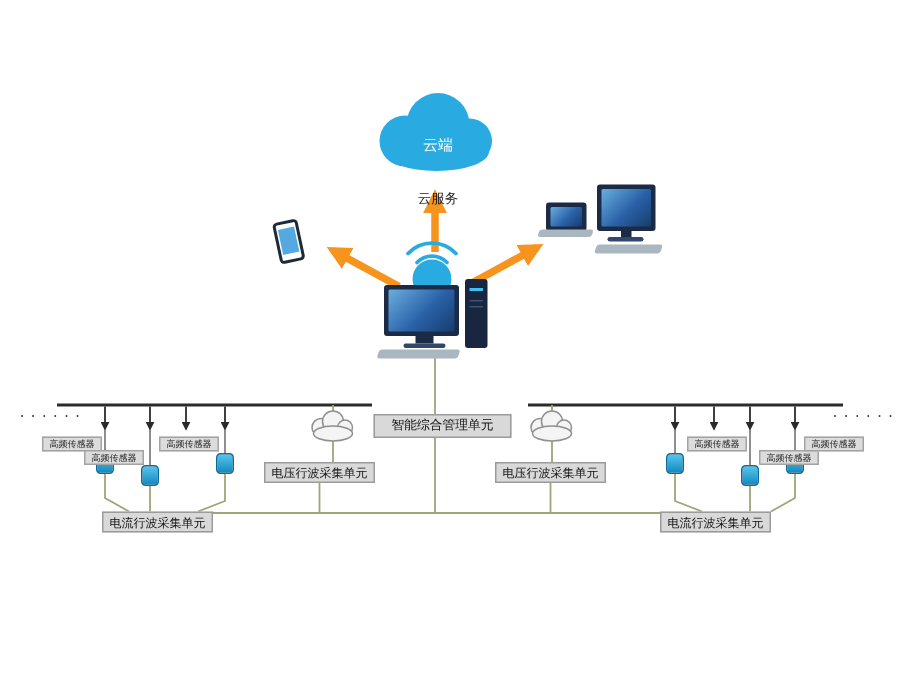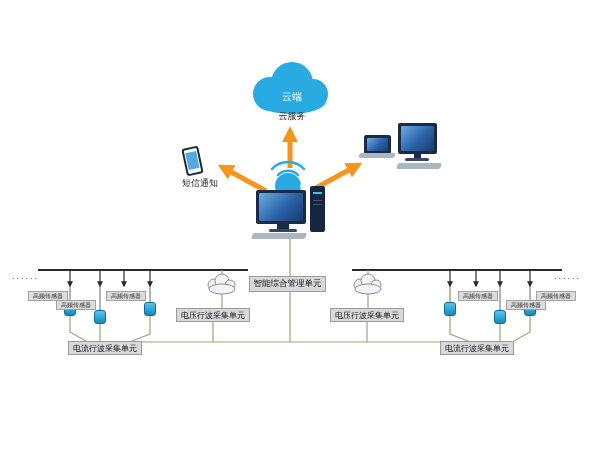--- a/index.html
+++ b/index.html
@@ -1,18 +1,18 @@
 <!DOCTYPE html>
 <html><head>
 <meta charset="utf-8">
 <style>
   html,body{margin:0;padding:0;background:#fff;}
   .canvas{
     position:relative;width:600px;height:454px;background:#ffffff;
-    font-family:Liberation Sans, sans-serif;
+    font-family:Liberation Mono, monospace;
     outline:1px solid #d6d6d6;overflow:hidden;color:#111;
   }
   .layer{position:absolute;left:0;top:0;}
   .abs{position:absolute;}
   .cap{font-size:9px;color:#222;text-align:center;line-height:12px;}
   .box{
     position:absolute;background:#d9d9d9;border:1px solid #9b9b9b;
     display:flex;align-items:center;justify-content:center;
     font-size:8px;color:#111;white-space:nowrap;box-sizing:border-box;
   }
@@ -136,28 +136,27 @@
     </g>
     <g fill="#f4f4f4" stroke="#8f8f8f" stroke-width="1">
       <circle cx="360" cy="285" r="6"></circle>
       <circle cx="368" cy="281" r="7"></circle>
       <circle cx="376" cy="285" r="5"></circle>
       <ellipse cx="368" cy="289" rx="13" ry="5"></ellipse>
     </g>
   </svg>
 
   <div class="cloudtxt abs" style="left:262px;top:90px;width:60px;">云端</div>
-  <div class="cap abs" style="left:260px;top:110px;width:64px;">云服务</div>
+  <div class="cap abs" style="left:260px;top:127px;width:64px;">云服务</div>
 
   <div class="label4g" style="left:276px;top:179px;width:24px;">4G</div>
 
   <div class="phone" style="left:184px;top:147px;">
     <div class="pscreen"></div>
   </div>
-  <div class="cap abs" style="left:152px;top:177px;width:96px;">短信通知</div>
 
   <div class="monitor" style="left:364px;top:135px;width:27px;height:19px;">
     <div class="screen"></div>
   </div>
   <div class="keyboard" style="left:359px;top:153px;width:36px;height:5px;"></div>
   <div class="monitor" style="left:398px;top:123px;width:39px;height:31px;">
     <div class="screen"></div>
   </div>
   <div class="stand" style="left:414px;top:154px;width:7px;height:5px;"></div>
   <div class="base" style="left:405px;top:158px;width:24px;height:3px;"></div>
@@ -168,21 +167,21 @@
   </div>
   <div class="stand" style="left:277px;top:224px;width:12px;height:5px;"></div>
   <div class="base" style="left:269px;top:229px;width:28px;height:3px;"></div>
   <div class="tower" style="left:310px;top:186px;width:15px;height:46px;">
     <div class="led"></div>
     <div class="slot" style="top:14px;"></div>
     <div class="slot" style="top:18px;"></div>
   </div>
   <div class="keyboard" style="left:252px;top:233px;width:54px;height:6px;"></div>
 
-  <div class="box" style="left:249px;top:276px;width:77px;height:16px;font-size:8.5px;">智能综合管理单元</div>
+  <div class="box" style="left:249px;top:276px;width:92px;height:16px;font-size:8.5px;">智能综合管理单元</div>
   <div class="box" style="left:176px;top:308px;width:74px;height:14px;">电压行波采集单元</div>
   <div class="box" style="left:330px;top:308px;width:74px;height:14px;">电压行波采集单元</div>
   <div class="box" style="left:68px;top:341px;width:74px;height:14px;">电流行波采集单元</div>
   <div class="box" style="left:440px;top:341px;width:74px;height:14px;">电流行波采集单元</div>
 
   <div class="sensor" style="left:64px;top:302px;"></div>
   <div class="sensor" style="left:94px;top:310px;"></div>
   <div class="sensor" style="left:144px;top:302px;"></div>
 
   <div class="sensor" style="left:444px;top:302px;"></div>

